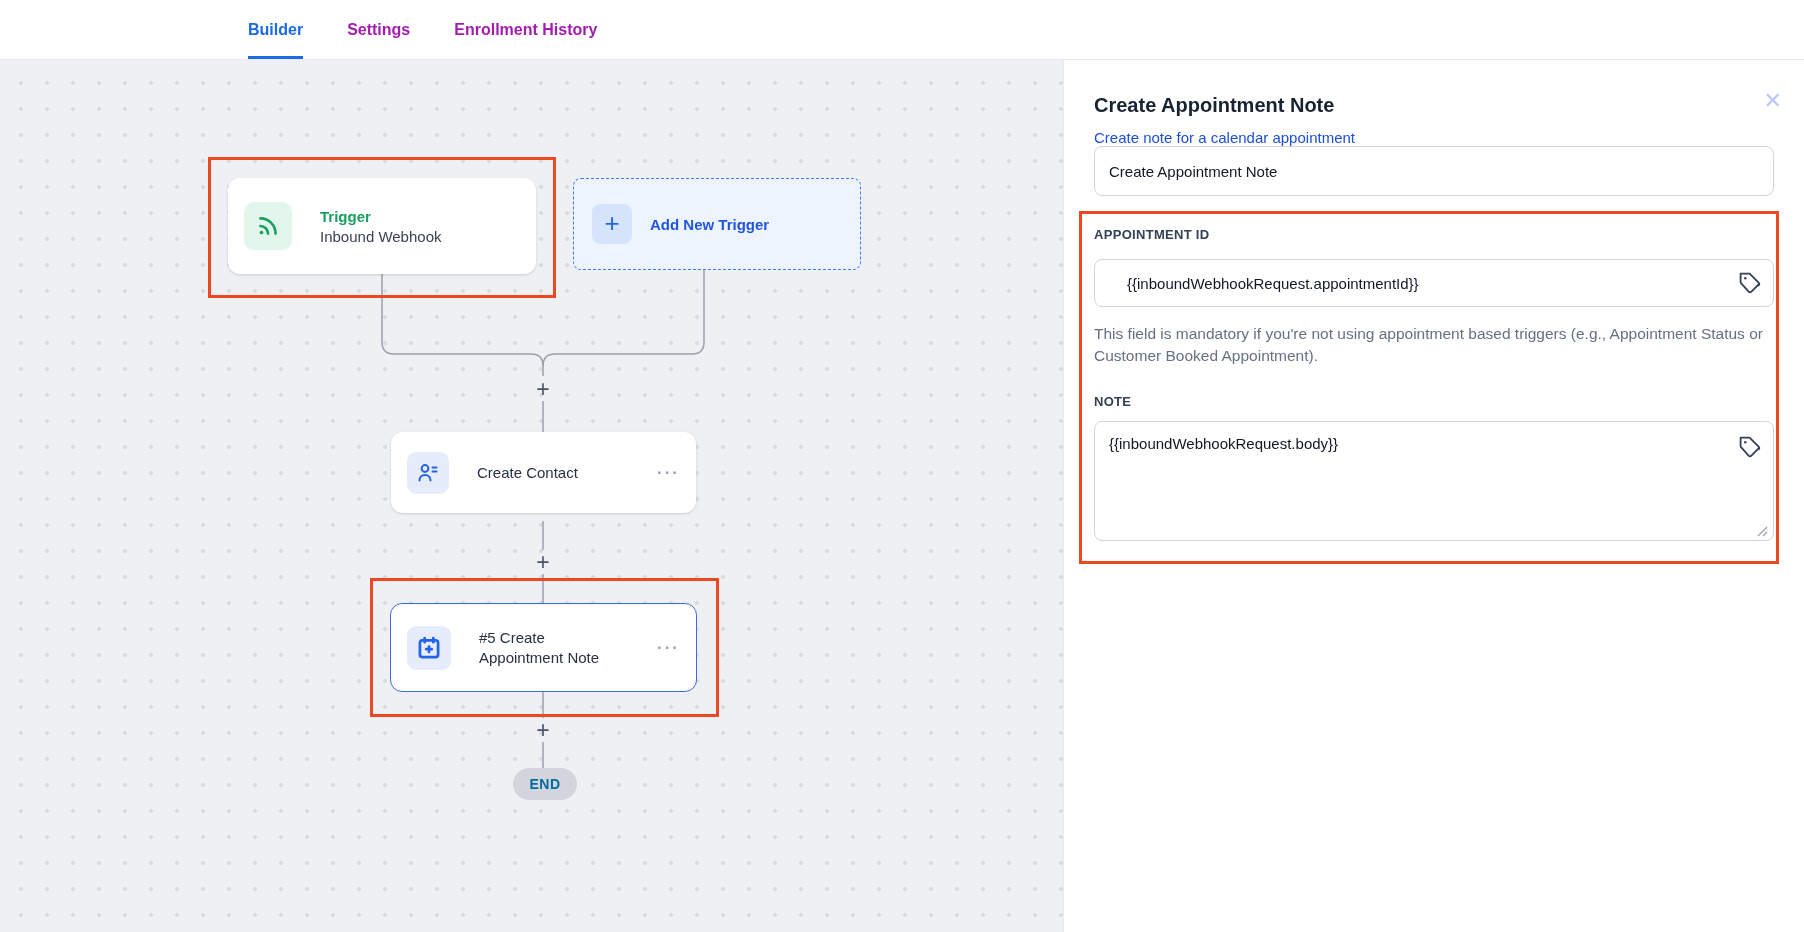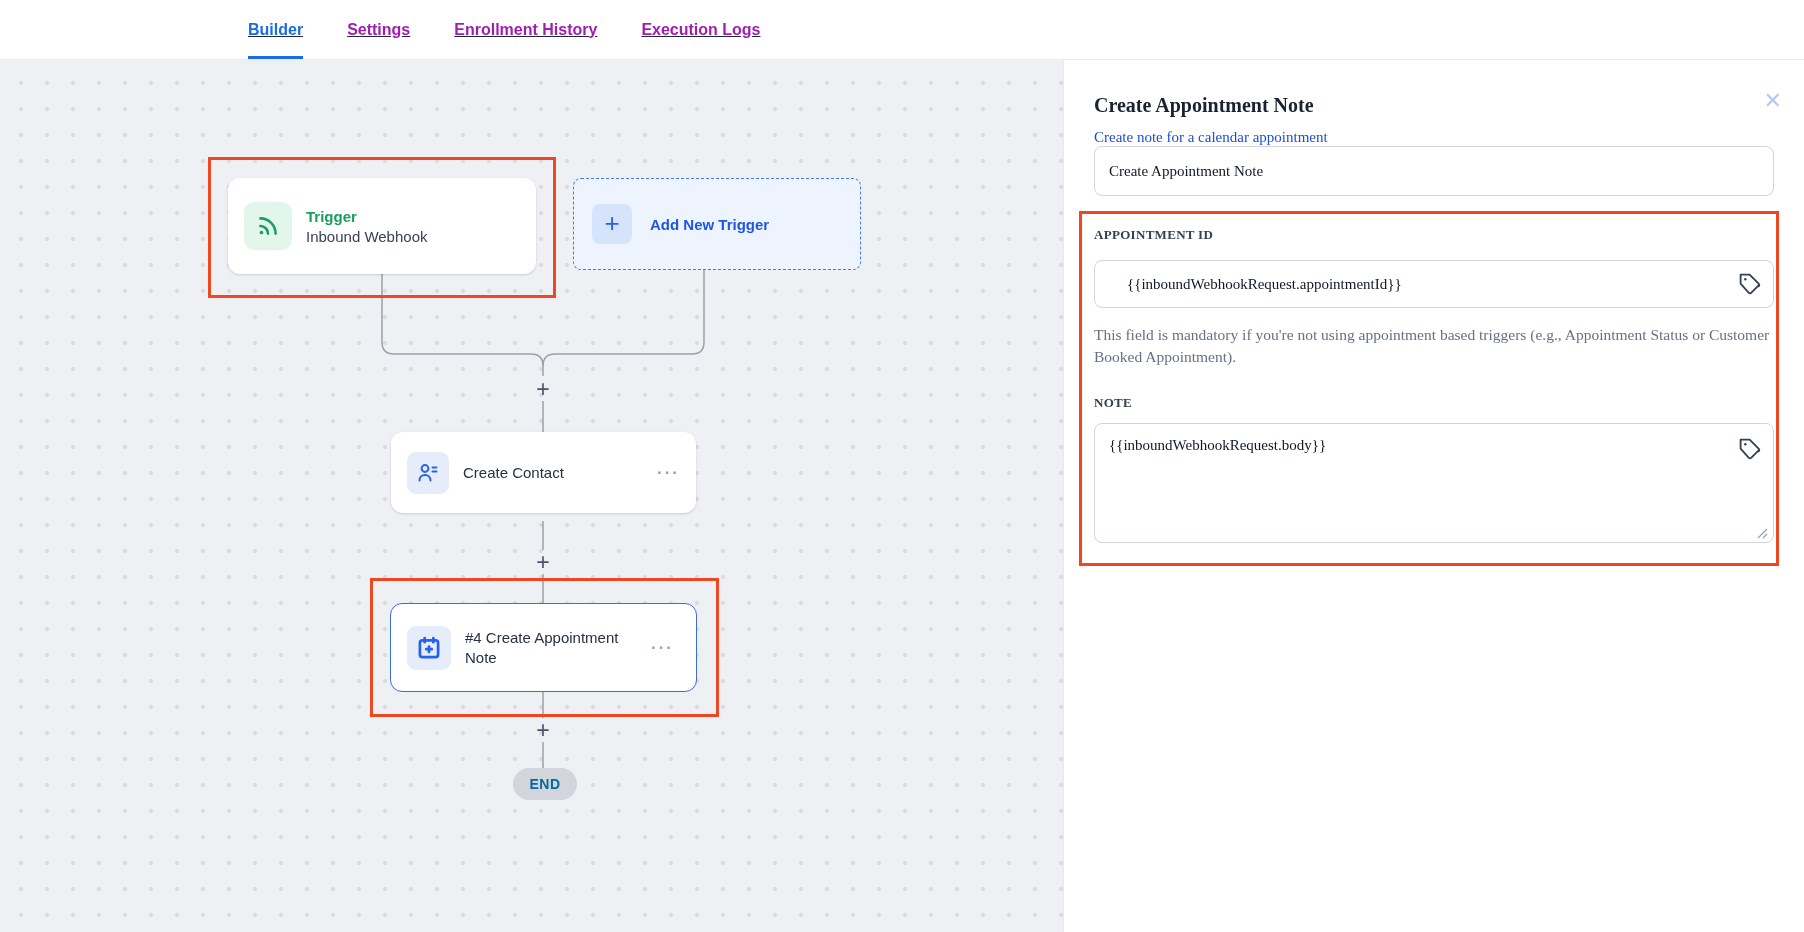--- a/index.html
+++ b/index.html
@@ -7,21 +7,21 @@
   body {
     font-family: "Liberation Sans", "DejaVu Sans", sans-serif;
     background:#ffffff; color:#1f2937;
   }
 
   
   .topbar {
     height:60px; background:#fff; display:flex; align-items:stretch;
     border-bottom:1px solid #e8eaee; position:relative; z-index:20;
   }
-  .tabs { display:flex; gap:44px; margin-left:248px;text-decoration:underline; }
+  .tabs { display:flex; gap:44px; margin-left:248px; }
   .tab {
     display:flex; align-items:center; font-size:16px; font-weight:600;
     color:#a21caf; cursor:pointer; border-bottom:3px solid transparent; padding-top:3px;
   }
   .tab.active { color:#1a6be8; border-bottom-color:#1a6be8; }
   .topbar-right { margin-left:auto; display:flex; align-items:center; gap:14px; padding-right:40px; }
   .test-btn {
     background:#eaf1fd; color:#1a6be8; border:none; border-radius:8px;
     font-size:16px; font-weight:700; padding:10px 22px; cursor:pointer;
     font-family:inherit; margin-right:10px;
@@ -37,21 +37,21 @@
   .canvas {
     position:relative; flex:1; overflow:hidden;
     background-color:#eef0f3;
     background-image: radial-gradient(#d8dbe0 2px, transparent 2.2px);
     background-size: 26px 26px; background-position: 8px 10px;
   }
   .connectors { position:absolute; left:0; top:0; z-index:1; pointer-events:none; }
 
   .node { position:absolute; z-index:2; display:flex; align-items:center; }
   .card {
-    background:#fff; border-radius:12px; padding:0 16px; gap:14px;
+    background:#fff; border-radius:12px; padding:0 16px; gap:28px;
     box-shadow:0 1px 3px rgba(16,24,40,.10), 0 1px 2px rgba(16,24,40,.06);
     cursor:pointer;
   }
   .icon-sq { display:flex; align-items:center; justify-content:center; border-radius:10px; flex:none; }
   .trigger-card { left:228px; top:118px; width:308px; height:96px; }
   .trigger-card .icon-sq { width:48px; height:48px; background:#e2f6eb; }
   .trigger-type { color:#17a05f; font-size:15px; font-weight:700; margin-bottom:3px; }
   .trigger-name { color:#3a4356; font-size:15px; }
 
   .add-trigger {
@@ -82,21 +82,21 @@
     color:#0369a1; font-size:14px; font-weight:700; letter-spacing:.5px;text-align:center;
   }
 
   .annot { position:absolute; border:3px solid #ee4823; z-index:6; pointer-events:none; }
   .annot-trigger { left:208px; top:97px;  width:348px; height:141px; }
   .annot-appt    { left:370px; top:518px; width:349px; height:139px; }
 
   
   .panel {
     width:741px; background:#fff; position:relative;
-    border-left:1px solid #e7e9ec; padding:34px 30px 0 30px;font-family:Liberation Serif, serif;
+    border-left:1px solid #e7e9ec; padding:34px 30px 0 30px;
   }
   .panel-title { font-size:20px; font-weight:700; color:#182230; }
   .panel-close {
     position:absolute; top:30px; right:22px; font-size:22px; color:#b9c6f6;
     background:none; border:none; cursor:pointer; line-height:1; font-family:inherit;
   }
   .panel-subtitle { margin-top:12px; font-size:15px; color:#1d4ed8; }
 
   .field-label {
     display:block; font-size:13px; font-weight:700; color:#344054;
@@ -131,21 +131,20 @@
   .resize-handle { position:absolute; right:6px; bottom:8px; pointer-events:none; }
 </style>
 </head>
 <body>
 
 <header class="topbar">
   <nav class="tabs">
     <div class="tab active">Builder</div>
     <div class="tab">Settings</div>
     <div class="tab">Enrollment History</div>
-    <div class="tab">Execution Logs</div>
   </nav>
 </header>
 
 <div class="main">
 
   <div class="canvas">
 
     <svg class="connectors" width="1063" height="872">
       <g fill="none" stroke="#9aa1ac" stroke-width="1.5">
         <path d="M382 214 V282 Q382 294 394 294 H531 Q543 294 543 306 V316"></path>
@@ -195,21 +194,21 @@
     <div class="node card appt-card">
       <div class="icon-sq">
         <svg width="26" height="26" viewBox="0 0 24 24" fill="none" stroke="#2563eb" stroke-width="2.5" stroke-linecap="round" stroke-linejoin="round">
           <rect x="3.6" y="5" width="16.8" height="15.4" rx="2.4"></rect>
           <path d="M8 2.8 v3.8"></path>
           <path d="M16 2.8 v3.8"></path>
           <path d="M12 10.6 v5"></path>
           <path d="M9.5 13.1 h5"></path>
         </svg>
       </div>
-      <div class="node-label">#4 Create Appointment Note</div>
+      <div class="node-label">#5 Create Appointment Note</div>
       <div class="menu-dots">···</div>
     </div>
 
     <div class="plus-mark" style="left:531px; top:318px;">+</div>
     <div class="plus-mark" style="left:531px; top:491px;">+</div>
     <div class="plus-mark" style="left:531px; top:659px;">+</div>
 
     <div class="end-pill">END</div>
 
     <div class="annot annot-trigger"></div>

